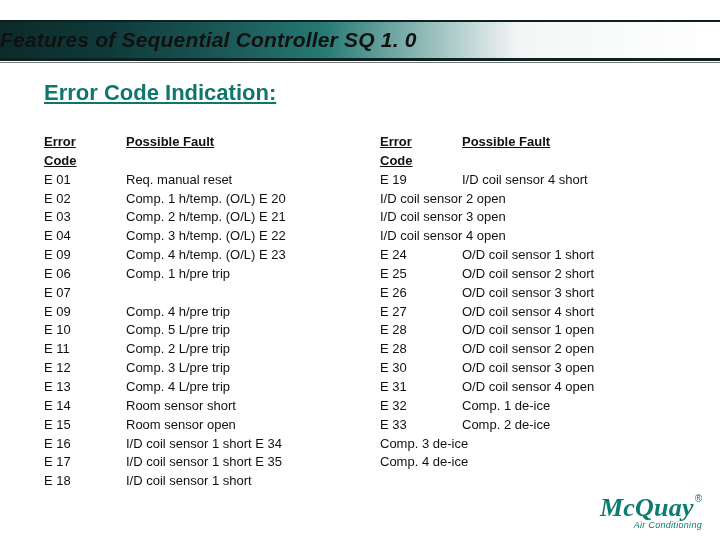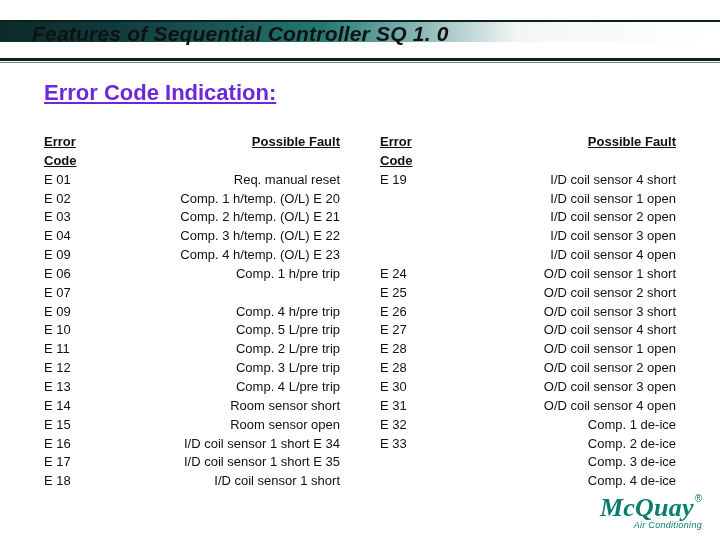--- a/index.html
+++ b/index.html
@@ -7,24 +7,24 @@
     width: 720px;
     height: 540px;
     background: #fff;
     font-family: Arial, Helvetica, sans-serif;
     position: relative;
     overflow: hidden;
   }
   .title-band {
     position: absolute;
     left: 0; right: 0; top: 22px;
-    height: 20px;
+    height: 36px;
     background: linear-gradient(90deg, #0d2a2a 0%, #0f3a3a 15%, #1b5a58 32%, #267a74 45%, #f4f6f6 72%, #ffffff 100%);
     display: flex;
-    padding-left: 32px;
+    align-items: center;
   }
   .title-band .title {
     font-style: italic;
     font-weight: 900;
     font-size: 21px;
     color: #111;
     letter-spacing: .2px;
   }
   .title-bars {
     position: absolute;
@@ -33,37 +33,37 @@
   .bar { position: absolute; left: 0; right: 0; height: 2px; background: #0b2220; }
   .bar.b1 { top: 20px; }
   .bar.b2 { top: 58px; height: 3px; }
   .bar.b3 { top: 62px; height: 1px; background: #777; }
 
   .sect {
     position: absolute;
     left: 44px; top: 80px;
     font-size: 22px;
     font-weight: 700;
-    color: #6d28d9;
+    color: #0f766e;
     text-decoration: underline;
   }
 
   .cols {
     position: absolute;
     left: 44px; top: 133px; right: 44px;
     display: flex;
     gap: 40px;
     font-size: 13px;
     line-height: 1.45;
     color: #111;
   }
   .col { flex: 1; }
   .row { display: flex; }
   .code { width: 82px; }
-  .fault { flex: 1; text-align: right; }
+  .fault { flex: 1; }
   .hdr { font-weight: 700; text-decoration: underline; }
   .hdr2 { font-weight: 700; text-decoration: underline; margin-bottom: 0; }
 
   .footer {
     position: absolute;
     right: 18px; bottom: 10px;
     text-align: right;
   }
   .logo-main {
     font-family: Georgia, 'Times New Roman', serif;
@@ -180,24 +180,20 @@
     <div class="row">
       <div class="code hdr2">Error<br>Code</div>
       <div class="fault hdr2">Possible Fault</div>
     </div>
   <div class="row">
         <div class="code">E 19</div>
         <div class="fault">I/D coil sensor 4 short</div>
       </div>
       <div class="row">
         <div class="code" style="width: 0px;"></div>
-        <div class="fault">I/D coil sensor 1 open</div>
-      </div>
-      <div class="row">
-        <div class="code" style="width: 0px;"></div>
         <div class="fault">I/D coil sensor 2 open</div>
       </div>
       <div class="row">
         <div class="code" style="width: 0px;"></div>
         <div class="fault">I/D coil sensor 3 open</div>
       </div>
       <div class="row">
         <div class="code" style="width: 0px;"></div>
         <div class="fault">I/D coil sensor 4 open</div>
       </div>

